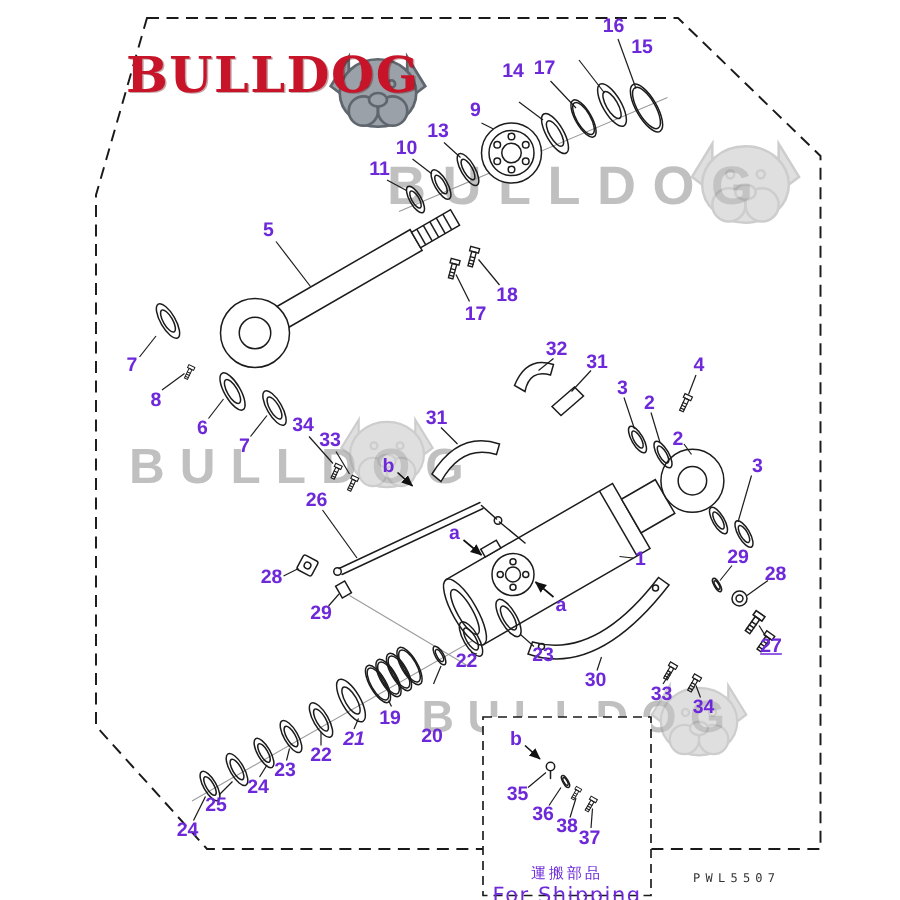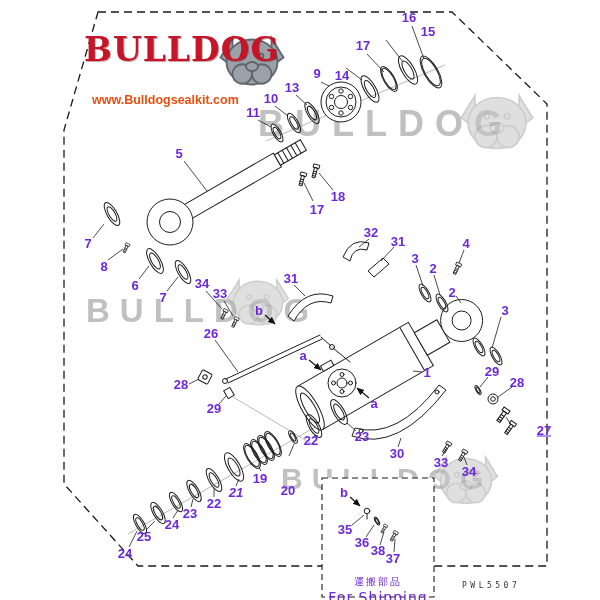--- a/index.html
+++ b/index.html
@@ -364,28 +364,27 @@
     <g class="arrow">
       <line x1="309" y1="360" x2="321" y2="370" marker-end="url(#arr)"></line>
       <line x1="369" y1="398" x2="357" y2="388" marker-end="url(#arr)"></line>
       <line x1="265" y1="315" x2="275" y2="324" marker-end="url(#arr)"></line>
       <line x1="350" y1="497" x2="360" y2="506" marker-end="url(#arr)"></line>
     </g>
   </svg>
 
   <div class="logo">
     <div class="logo-text" style="color: rgb(200, 20, 40);">BULLDOG</div>
-    <div class="logo-url" style="color: rgb(232, 80, 15);">www.Bulldogsealkit.com</div>
   </div>
 
   <div id="callouts">
       <span class="callout" style="left: 409px; top: 17px;">16</span>
       <span class="callout" style="left: 382px; top: 31px; margin-left: 46px;">15</span>
       <span class="callout" style="left: 363px; top: 45px;">17</span>
-      <span class="callout" style="left: 342px; top: 75px; text-align: center;">14</span>
+      <span class="callout" style="left: 342px; top: 47px; text-align: center;">14</span>
       <span class="callout" style="left: 317px; top: 73px;">9</span>
       <span class="callout" style="left: 292px; top: 87px;">13</span>
       <span class="callout" style="left: 271px; top: 98px;">10</span>
       <span class="callout" style="left: 253px; top: 112px;">11</span>
       <span class="callout" style="left: 179px; top: 153px;">5</span>
       <span class="callout" style="left: 338px; top: 196px;">18</span>
       <span class="callout" style="left: 317px; top: 209px;">17</span>
       <span class="callout" style="left: 88px; top: 243px;">7</span>
       <span class="callout" style="left: 104px; top: 266px;">8</span>
       <span class="callout" style="left: 135px; top: 285px;">6</span>
@@ -400,21 +399,21 @@
       <span class="callout" style="left: 415px; top: 258px;">3</span>
       <span class="callout" style="left: 433px; top: 268px;">2</span>
       <span class="callout" style="left: 466px; top: 243px;">4</span>
       <span class="callout" style="left: 452px; top: 292px;">2</span>
       <span class="callout" style="left: 505px; top: 310px;">3</span>
       <span class="callout" style="left: 427px; top: 372px;">1</span>
       <span class="callout" style="left: 303px; top: 355px;">a</span>
       <span class="callout" style="left: 374px; top: 403px;">a</span>
       <span class="callout" style="left: 492px; top: 371px;">29</span>
       <span class="callout" style="left: 517px; top: 382px;">28</span>
-      <span class="callout" style="left: 544px; top: 430px; text-decoration: underline;">27</span>
+      <span class="callout" style="left: 514px; top: 430px; text-decoration: underline;">27</span>
       <span class="callout" style="left: 181px; top: 384px;">28</span>
       <span class="callout" style="left: 214px; top: 408px;">29</span>
       <span class="callout" style="left: 397px; top: 453px;">30</span>
       <span class="callout" style="left: 441px; top: 462px;">33</span>
       <span class="callout" style="left: 469px; top: 471px;">34</span>
       <span class="callout" style="left: 362px; top: 436px;">23</span>
       <span class="callout" style="left: 311px; top: 440px;">22</span>
       <span class="callout" style="left: 288px; top: 462px; margin-top: 28px;">20</span>
       <span class="callout" style="left: 260px; top: 478px;">19</span>
       <span class="callout" style="left: 236px; top: 492px; font-style: italic;">21</span>

